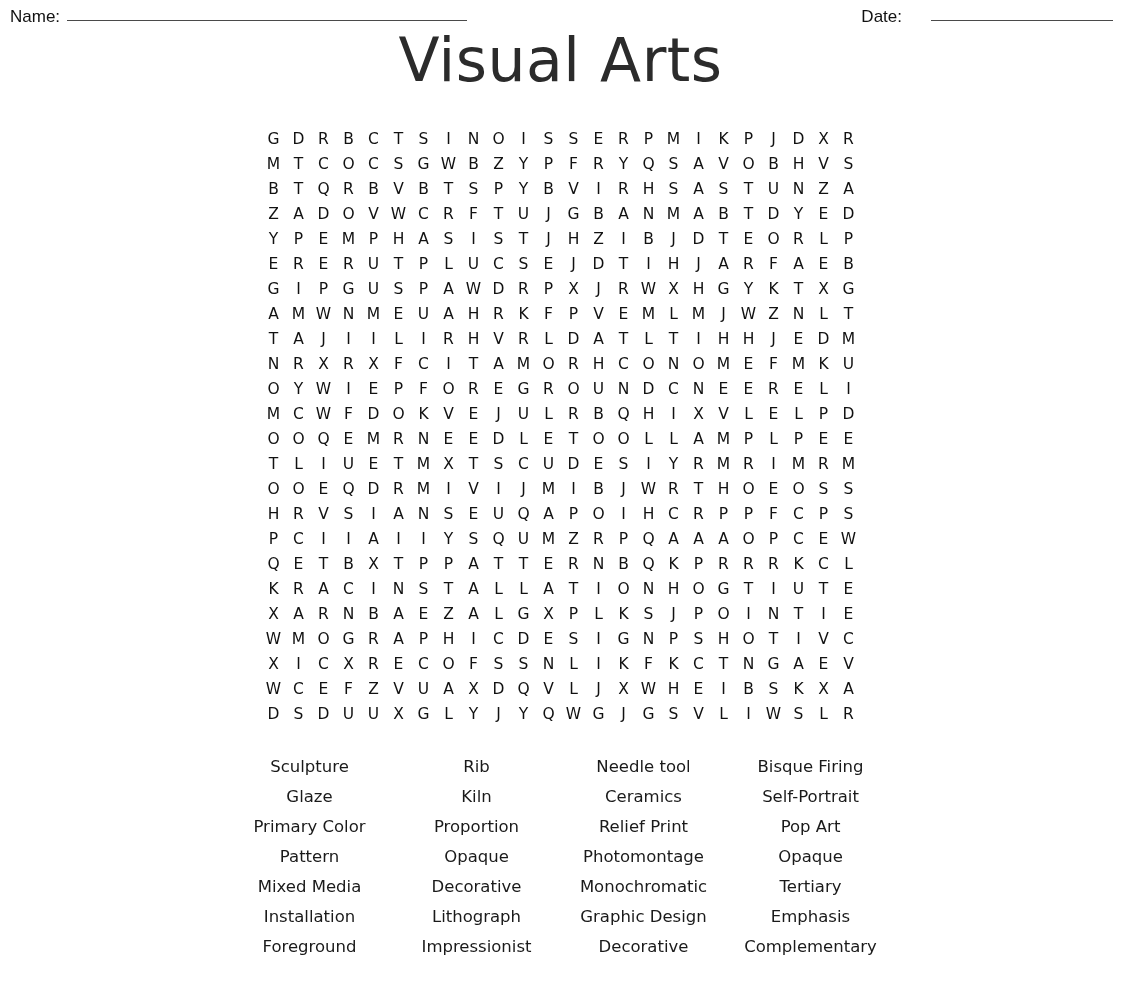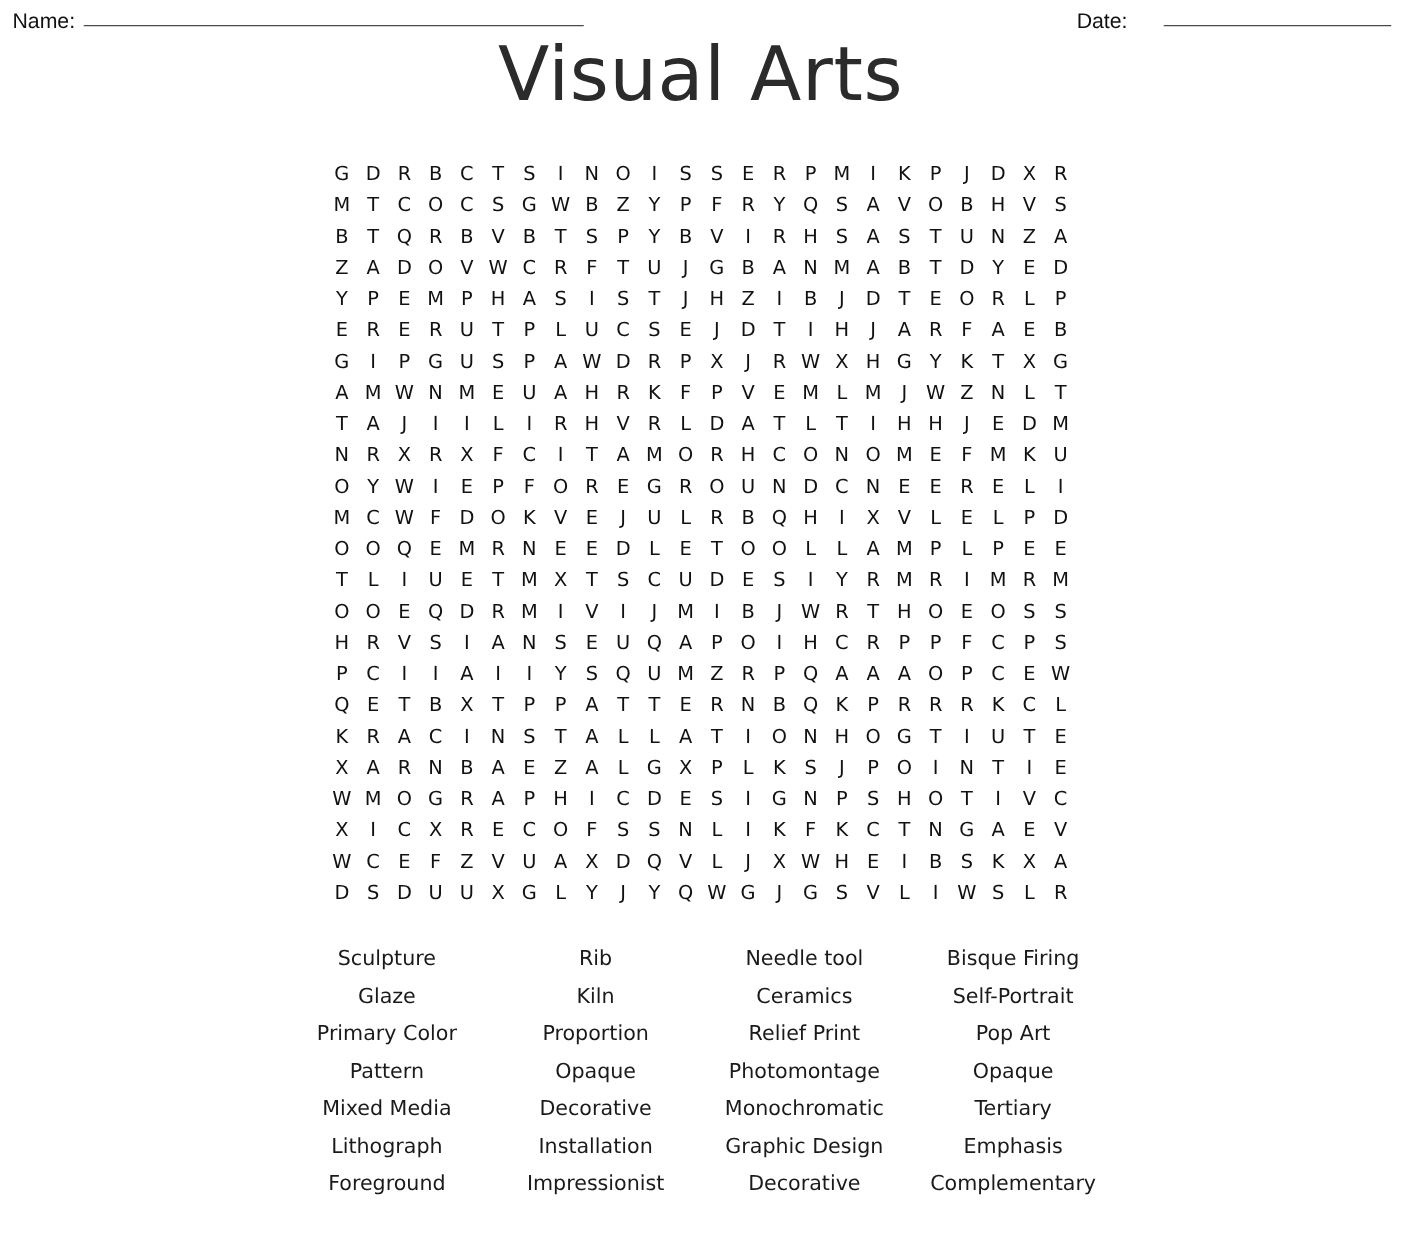--- a/index.html
+++ b/index.html
@@ -717,22 +717,22 @@
     <div class="word-item">Relief Print</div>
     <div class="word-item">Pop Art</div>
     <div class="word-item">Pattern</div>
     <div class="word-item">Opaque</div>
     <div class="word-item">Photomontage</div>
     <div class="word-item">Opaque</div>
     <div class="word-item">Mixed Media</div>
     <div class="word-item">Decorative</div>
     <div class="word-item">Monochromatic</div>
     <div class="word-item">Tertiary</div>
+    <div class="word-item">Installation</div>
     <div class="word-item">Lithograph</div>
-    <div class="word-item">Installation</div>
     <div class="word-item">Graphic Design</div>
     <div class="word-item">Emphasis</div>
     <div class="word-item">Foreground</div>
     <div class="word-item">Impressionist</div>
     <div class="word-item">Decorative</div>
     <div class="word-item">Complementary</div>
     <div class="word-item empty"></div>
     <div class="word-item empty"></div>
   </div>
 

